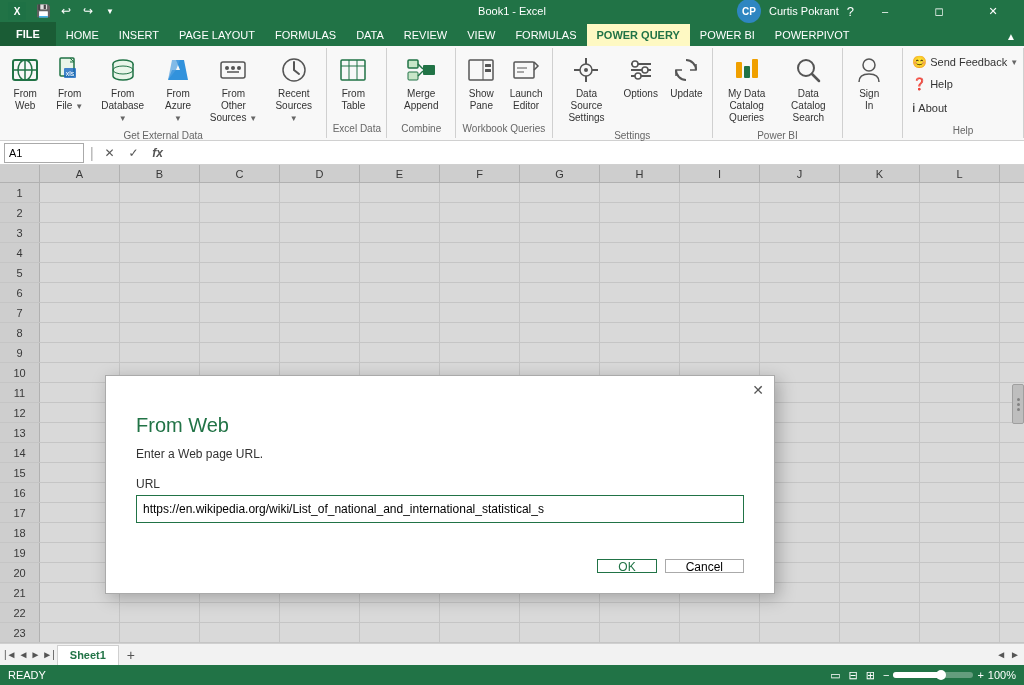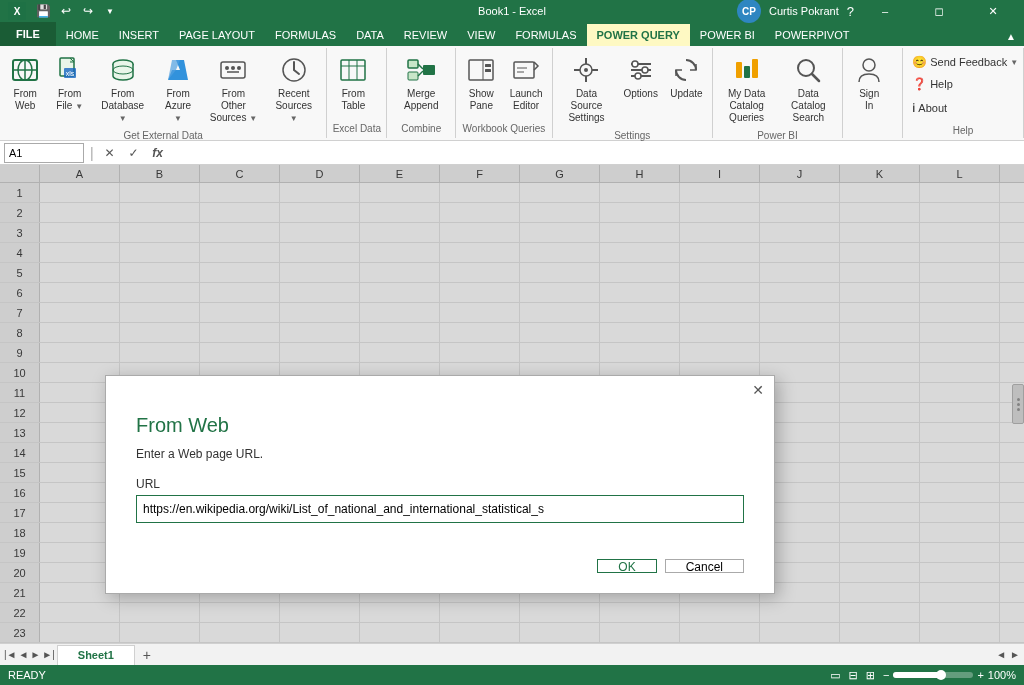--- a/index.html
+++ b/index.html
@@ -143,21 +143,21 @@
     .sheet-tabs-bar {
       height: 22px;
       background: #f2f2f2;
       border-top: 1px solid #d0d0d0;
       display: flex;
       align-items: center;
       padding: 0 4px;
       gap: 2px;
     }
     .sheet-tab {
-      padding: 2px 20px;
+      padding: 2px 12px;
       border: 1px solid #d0d0d0;
       background: #f2f2f2;
       font-size: 11px;
       cursor: pointer;
       height: 20px;
       display: flex;
       align-items: center;
     }
     .sheet-tab.active { background: #fff; border-bottom: none; color: #217346; font-weight: 600; }
     .add-sheet-btn { width: 20px; height: 20px; display: flex; align-items: center; justify-content: center; cursor: pointer; font-size: 14px; color: #555; }

